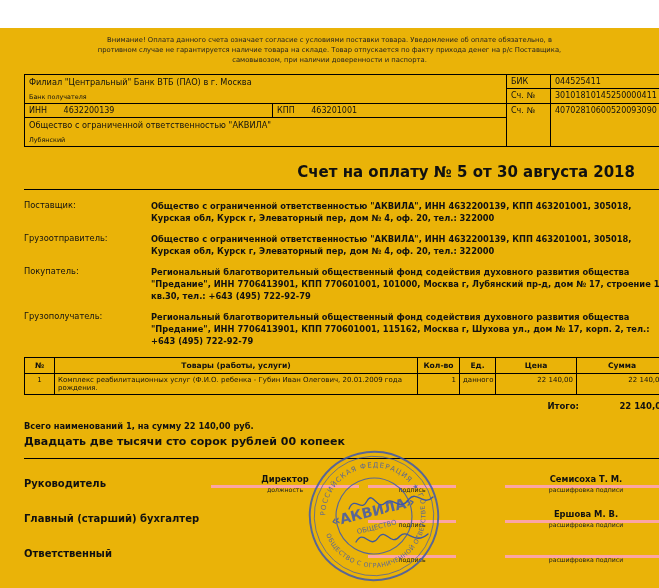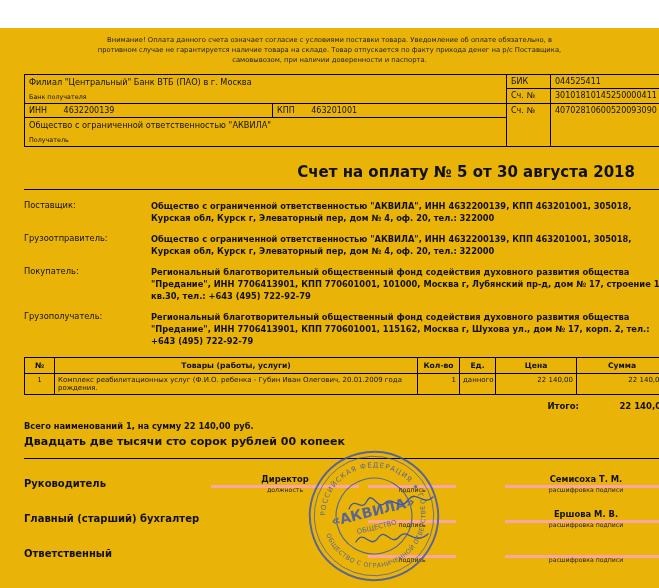--- a/index.html
+++ b/index.html
@@ -96,21 +96,21 @@
       <td class="inn-pair">
         <span>КПП</span>
         <span class="val">463201001</span>
       </td>
       <td class="bt-label" rowspan="2">Сч. №</td>
       <td class="bt-value" rowspan="2">40702810600520093090</td>
     </tr>
     <tr>
       <td colspan="2">
         <div class="bt-main">Общество с ограниченной ответственностью "АКВИЛА"</div>
-        <div class="bt-caption">Получатель</div>
+        <div class="bt-caption">Лубянский</div>
       </td>
     </tr>
   </tbody>
     </table>
 
   <div class="title">Счет на оплату № 5 от 30 августа 2018</div>
   <hr class="rule">
 
   <div class="party">
     <div class="plabel">Поставщик:</div>

